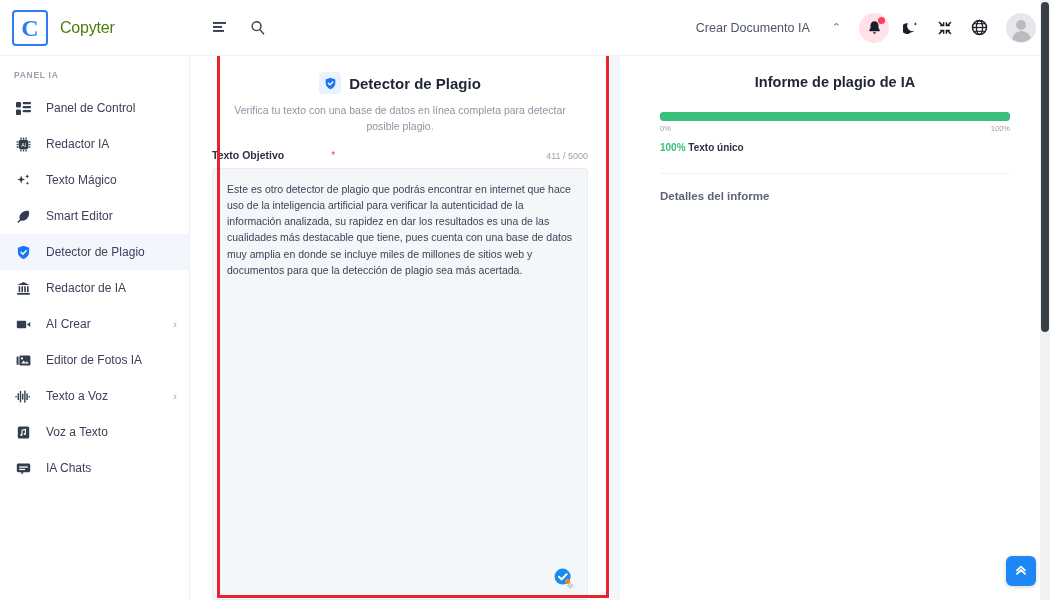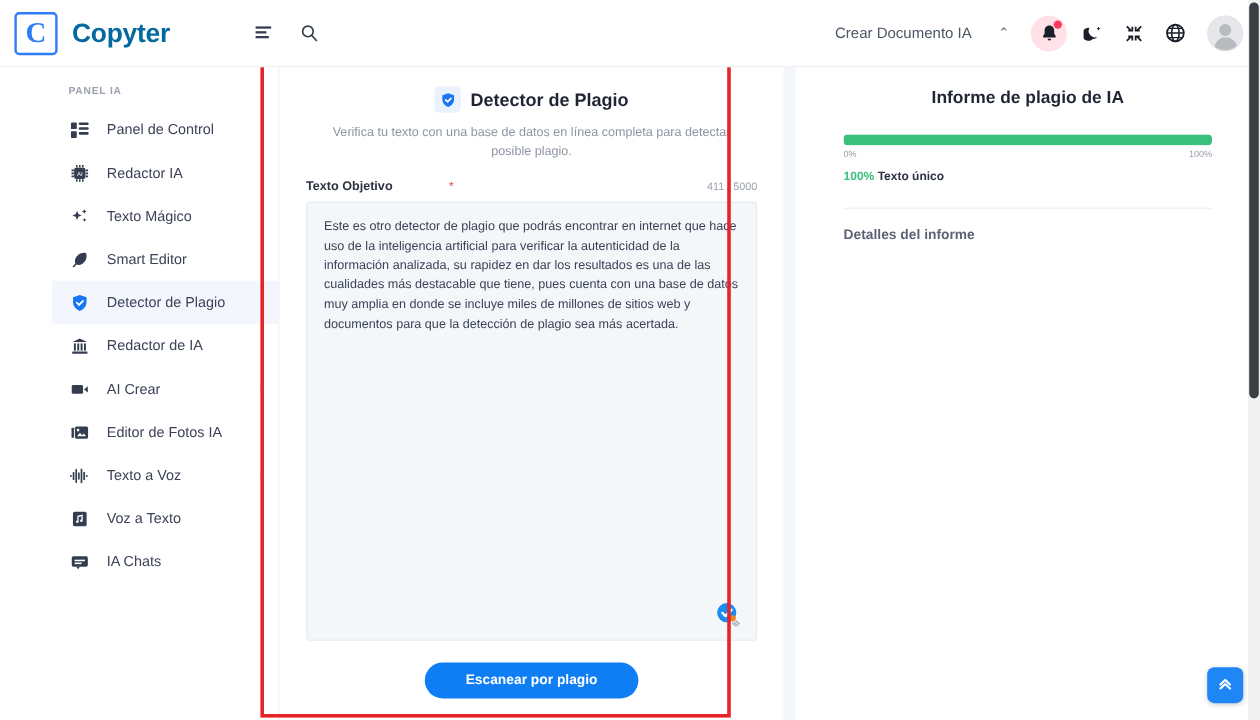--- a/index.html
+++ b/index.html
@@ -18,40 +18,40 @@
     display:flex; align-items:center; border-bottom:1px solid #eef0f3;
     position:relative; z-index:30;
   }
   .brand { width:190px; display:flex; align-items:center; gap:12px; padding-left:12px; flex:0 0 190px; }
   .logo-box {
     width:36px; height:36px; border:2px solid #2f7df6; border-radius:4px;
     display:flex; align-items:center; justify-content:center;
     box-shadow: 0 0 0 2px #ffffff inset;
   }
   .logo-letter { font-size:24px; font-weight:700; color:#2f7df6; line-height:1; font-family:"Liberation Serif", serif;}
-  .brand-name { font-size:22px; font-weight:700; color:#0369a1; letter-spacing:-.2px; }
+  .brand-name { font-size:16px; font-weight:400; color:#4d7c0f; letter-spacing:-.2px; }
 
   .header-left-icons { display:flex; align-items:center; gap:22px; padding-left:22px; }
   .hdr-icon { color:#3c4257; display:flex; align-items:center; justify-content:center; cursor:pointer;}
   .header-right { margin-left:auto; display:flex; align-items:center; gap:18px; padding-right:14px; }
   .crear-doc { font-size:12.5px; color:#4b5563; cursor:pointer; }
   .caret-up { font-size:11px; color:#6b7280; cursor:pointer; padding:0 4px;}
   .bell-wrap { position:relative; width:22px; height:22px; display:flex; align-items:center; justify-content:center; cursor:pointer; }
   .bell-glow { position:absolute; width:30px; height:30px; border-radius:50%; background:rgba(255,80,110,.17); left:-4px; top:-4px;}
   .bell-dot { position:absolute; width:7px; height:7px; border-radius:50%; background:#ff3b5c; right:0px; top:0px; }
   .avatar {
     width:30px; height:30px; border-radius:50%; background:#e6e7ea;
     border:1px solid #e3e4e8; display:flex; align-items:flex-end; justify-content:center; overflow:hidden; cursor:pointer;
   }
   .avatar-head { width:10px;height:10px;border-radius:50%;background:#b9bbc1; position:absolute; margin-bottom:12px;}
   .avatar-body { width:19px;height:11px;border-radius:10px 10px 0 0;background:#b9bbc1; }
   .avatar-inner{position:relative;width:30px;height:30px;display:flex;align-items:flex-end;justify-content:center;}
 
   
-  .body-row { flex:1; display:flex; min-height:0; position:relative;padding-left:43px; }
+  .body-row { flex:1; display:flex; min-height:0; position:relative; }
 
   
   .sidebar {
     width:190px; flex:0 0 190px; background:#ffffff; border-right:1px solid #eceef1;
     padding-top:10px; overflow:hidden;
   }
   .panel-label { font-size:8.5px; letter-spacing:.7px; color:#9aa0ad; padding:4px 0 10px 14px; font-weight:600;}
   .nav-item {
     display:flex; align-items:center; gap:14px; height:36px; padding:0 12px 0 14px;
     font-size:12px; color:#3c4257; cursor:pointer; position:relative;
@@ -393,23 +393,20 @@
                 <circle cx="14.6" cy="14.3" r="2.6" fill="#f08226"></circle>
                 <g stroke="#9aa0ad" stroke-width=".9">
                     <line x1="15.4" y1="17.3" x2="19.4" y2="20.6"></line>
                     <line x1="17.1" y1="16.3" x2="20.3" y2="19"></line>
                     <line x1="14.2" y1="18.4" x2="17.8" y2="21"></line>
                   </g>
               </svg>
             </span>
           </div>
 
-          <div class="btn-row">
-            <button class="scan-btn">Escanear por plagio</button>
-          </div>
         </div>
       </div>
 
       <div class="col-right">
         <div class="report-card">
           <div class="report-title">Informe de plagio de IA</div>
 
           <div class="bar-wrap">
             <div class="bar-track">
               <div class="bar-fill" id="barFill" style="width: 100%; background: rgb(57, 192, 124);"></div>

